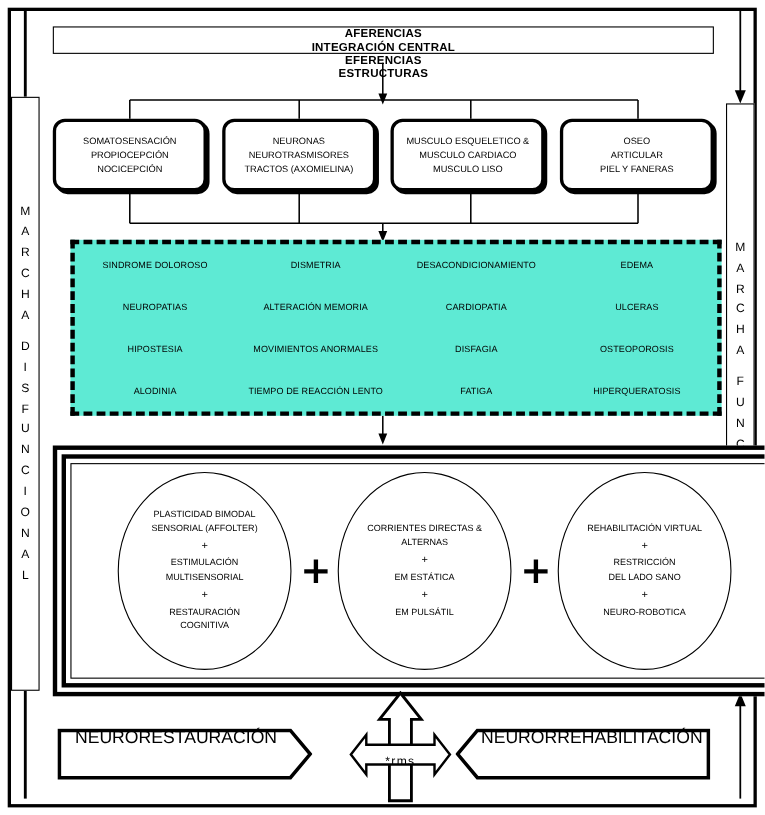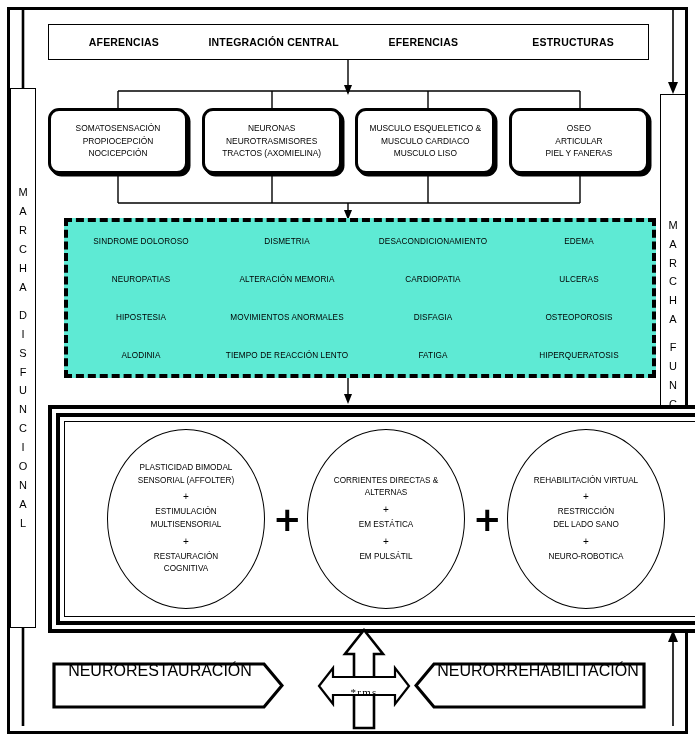--- a/index.html
+++ b/index.html
@@ -49,25 +49,26 @@
     width: 26px; height: 540px;
   }
   #side-right {
     left: 660px; top: 94px;
     width: 26px; height: 536px;
   }
 
   
   #header-bar {
     left: 48px; top: 24px;
-    width: 601px; height: 36px;
+    width: 601px; height: 25px;
     border: 1px solid #000;
     background: #fff;
     display: flex;
     align-items: center;
+    flex-direction: column;
   }
   #header-bar .hcell {
     flex: 1;
     text-align: center;
     font-size: 10.5px;
     font-weight: bold;
     letter-spacing: 0.2px;
   }
 
   
@@ -193,21 +194,21 @@
     align-items: center; justify-content: space-between;
   }
 
   #rms-block { left: 315px; top: 628px; width: 98px; height: 108px; }
   #rms-label {
     position: absolute;
     left: 0; top: 58px; width: 98px;
     text-align: center;
     font-size: 11px;
     letter-spacing: 1.2px;
-    font-family: Liberation Serif, serif;
+    font-family: Liberation Sans, sans-serif;
   }
 </style>
 </head>
 <body>
 
 <div id="stage">
 
   <div id="outer-frame" class="abs"></div>
 
   <svg id="connectors" class="abs" viewBox="0 0 695 741">

